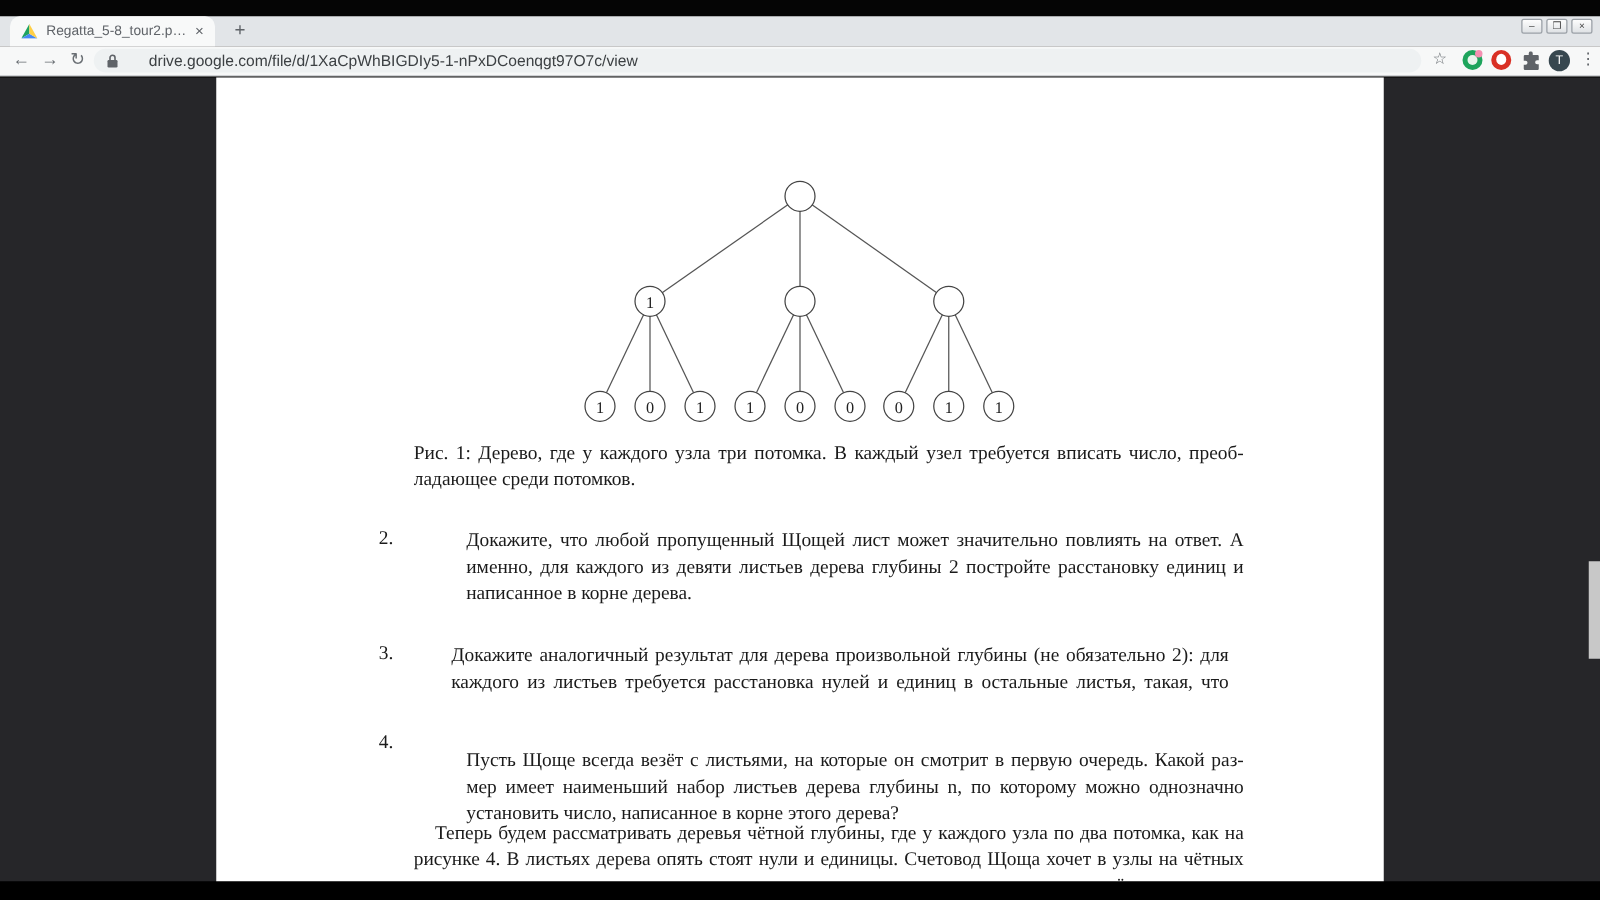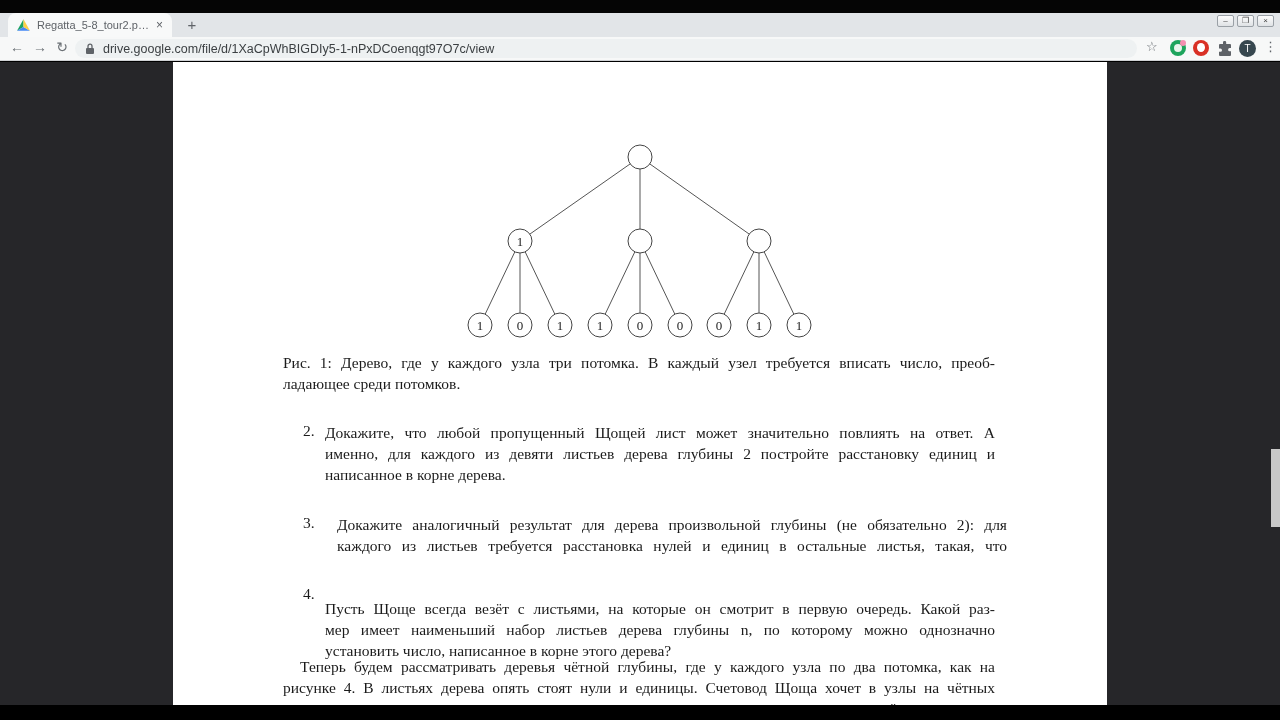--- a/index.html
+++ b/index.html
@@ -20,42 +20,42 @@
   #win-controls { position:absolute; right:6px; top:2px; display:flex; gap:3px; }
   .winbtn { width:17px; height:12px; background:linear-gradient(#fdfdfd,#dfe2e5);
             border:1px solid #9aa0a6; border-radius:2px; font-size:8px; line-height:10px;
             text-align:center; color:#444; cursor:pointer; }
 
   #toolbar { position:absolute; left:0; top:37px; width:1280px; height:24px; background:#f7f8f8;
              border-bottom:1px solid #cfd1d4; }
   .navic { position:absolute; top:2px; font-size:14px; color:#6a6f74; width:18px; text-align:center; cursor:pointer; }
   #omnibox { position:absolute; left:75px; top:2px; width:1062px; height:19px; background:#eef1f2;
              border-radius:10px; display:flex; align-items:center; padding:0 10px; }
-  #url { font-size:12.5px; color:#3c4043; margin-left:8px; white-space:nowrap; }
+  #url { font-size:12.5px; color:#3c4043; margin-left:24px; white-space:nowrap; }
   #star { position:absolute; left:1146px; top:2px; font-size:13px; color:#6a6f74; cursor:pointer; }
   .extbtn { position:absolute; top:3px; width:16px; height:16px; border-radius:50%; cursor:pointer; }
   #ext-green { left:1170px; background:#1da45c; }
   #ext-green .dot { position:absolute; right:0px; top:0px; width:6px; height:6px; border-radius:50%; background:#f48fb1; }
   #ext-green .hole { position:absolute; left:4px; top:4px; width:8px; height:8px; border-radius:50%; background:#e8f5ec; }
   #ext-red { left:1193px; background:#d93025; }
   #ext-red .hole { position:absolute; left:4px; top:3px; width:8px; height:9px; border-radius:50%; background:#fff; }
   #puzzle { left:1217px; border-radius:0; }
   #avatar { position:absolute; left:1239px; top:3px; width:17px; height:17px; border-radius:50%;
             background:#37474f; color:#fff; font-size:10px; line-height:17px; text-align:center; cursor:pointer; }
   #menu-dots { position:absolute; left:1264px; top:2px; font-size:13px; color:#5f6368; cursor:pointer; }
 
   
   #viewer { position:absolute; left:0; top:62px; width:1280px; height:658px; background:#262629; }
   #page { position:absolute; left:173px; top:0; width:934px; height:658px; background:#ffffff; overflow:hidden; }
   #bottom-black { position:absolute; left:0; top:705px; width:1280px; height:15px; background:#000; z-index:30; }
   #scroll-thumb { position:absolute; right:0; top:387px; width:9px; height:78px; background:#c8c8c8; z-index:40; cursor:pointer; }
 
   
   .doc { font-family:"Liberation Serif", serif; color:#1b1b1b; font-size:15.5px; }
-  .ln { height:21px; line-height:21px; overflow:hidden; }
+  .ln { height:21px; line-height:21px; overflow:hidden;margin-left:48px; }
   .jl { text-align:justify; text-align-last:justify; }
   .blk { position:absolute; }
   .itemnum { position:absolute; width:20px; }
   svg text { font-family:"Liberation Serif", serif; font-size:13px; fill:#222; }
 </style>
 </head>
 <body>
 
 <div id="top-black"></div>
 
@@ -165,21 +165,21 @@
       <div class="itemnum" style="left:130px; top:360px">2.</div>
       <div class="blk" style="left:152px; top:360px; width:670px">
         <div class="ln jl">Докажите, что любой пропущенный Щощей лист может значительно повлиять на ответ. А</div>
         <div class="ln jl">именно, для каждого из девяти листьев дерева глубины 2 постройте расстановку единиц и</div>
         <div class="ln">написанное в корне дерева.</div>
       </div>
     </div>
 
     <div>
       <div class="itemnum" style="left:130px; top:452px">3.</div>
-      <div class="blk" style="left:164px; top:452px; width:670px">
+      <div class="blk" style="left:140px; top:452px; width:670px">
         <div class="ln jl">Докажите аналогичный результат для дерева произвольной глубины (не обязательно 2): для</div>
         <div class="ln jl">каждого из листьев требуется расстановка нулей и единиц в остальные листья, такая, что</div>
       </div>
     </div>
 
     <div>
       <div class="itemnum" style="left:130px; top:523px">4.</div>
       <div class="blk" style="left:152px; top:536px; width:670px">
         <div class="ln jl">Пусть Щоще всегда везёт с листьями, на которые он смотрит в первую очередь. Какой раз-</div>
         <div class="ln jl">мер имеет наименьший набор листьев дерева глубины n, по которому можно однозначно</div>

